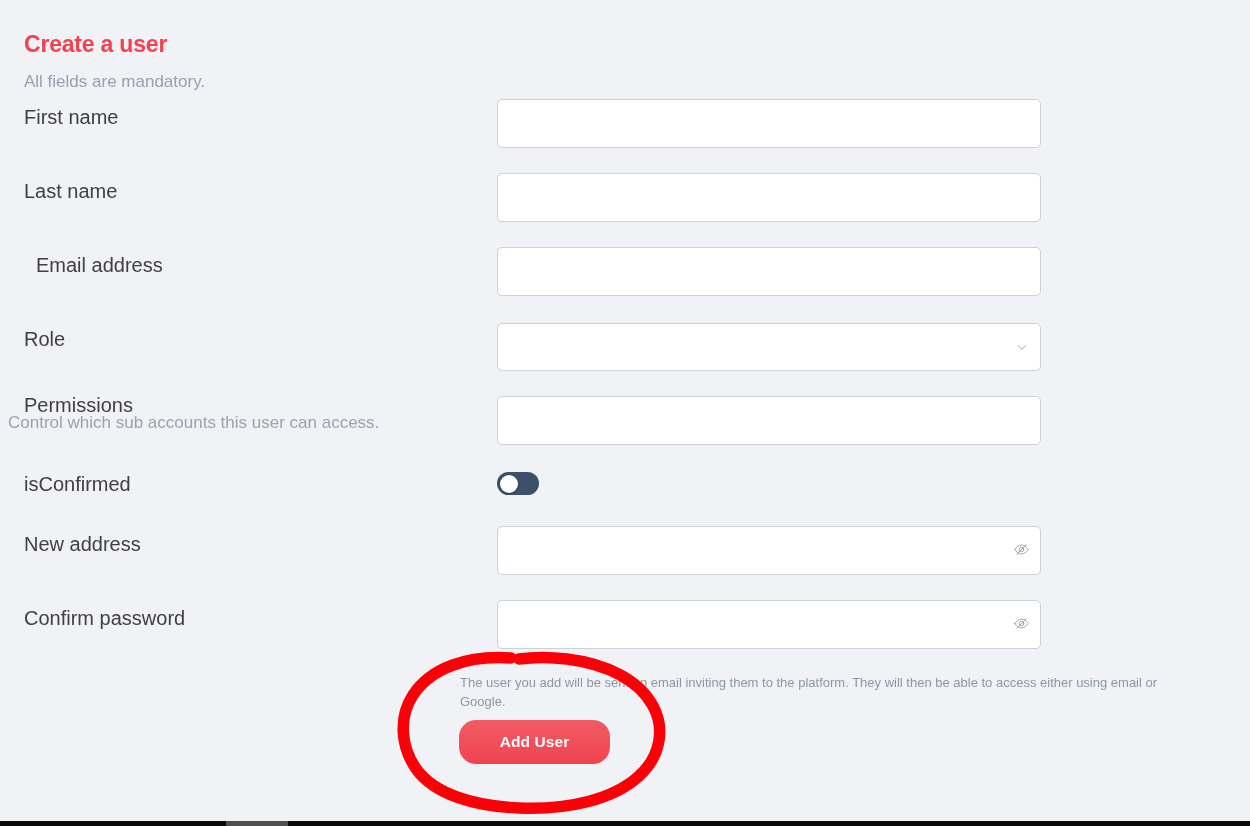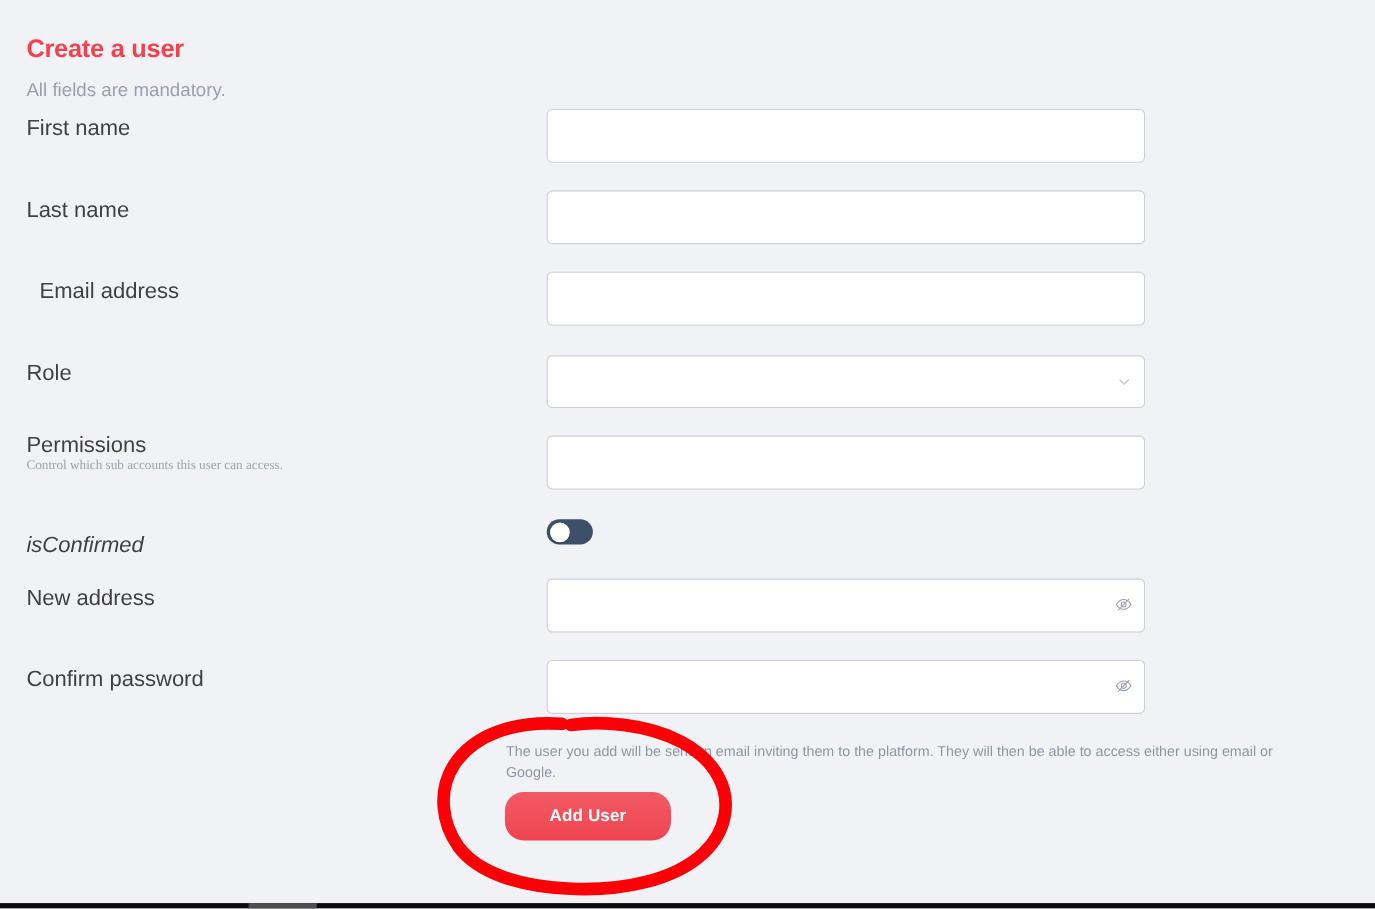--- a/index.html
+++ b/index.html
@@ -51,26 +51,25 @@
   .field-label {
     position: absolute;
     left: 24px;
     font-size: 20px;
     color: #404040;
     line-height: 19px;
     white-space: nowrap;
   }
   .field-help {
     position: absolute;
-    left: 24px;
-    font-size: 12px;
+    left: 8px;
+    font-size: 17px;
     color: #9aa3b2;
     line-height: 15px;
     white-space: nowrap;
-    font-family: Liberation Serif, serif;
   }
 
   .field-control {
     position: absolute;
     left: 497px;
     width: 544px;
   }
 
   .text-input {
     width: 544px;
@@ -258,21 +257,21 @@
 
   <div class="form-row" style="top:396px;">
     <div class="field-label" style="top:0px;">Permissions</div>
     <div class="field-help" style="top:19px;">Control which sub accounts this user can access.</div>
     <div class="field-control" style="top:0px;">
       <input class="text-input" type="text" placeholder="" style="">
     </div>
   </div>
 
   <div class="form-row" style="top:474px;">
-    <div class="field-label" style="top:13px;font-style:italic;">isConfirmed</div>
+    <div class="field-label" style="top:1px;">isConfirmed</div>
     <div class="field-control" style="top:-2px;width:42px;">
       <div class="toggle">
         <div class="knob"></div>
       </div>
     </div>
   </div>
 
   <div class="form-row" style="top:534px;">
     <div class="field-label" style="top:1px;">New address</div>
     <div class="field-control" style="top:-8px;">

